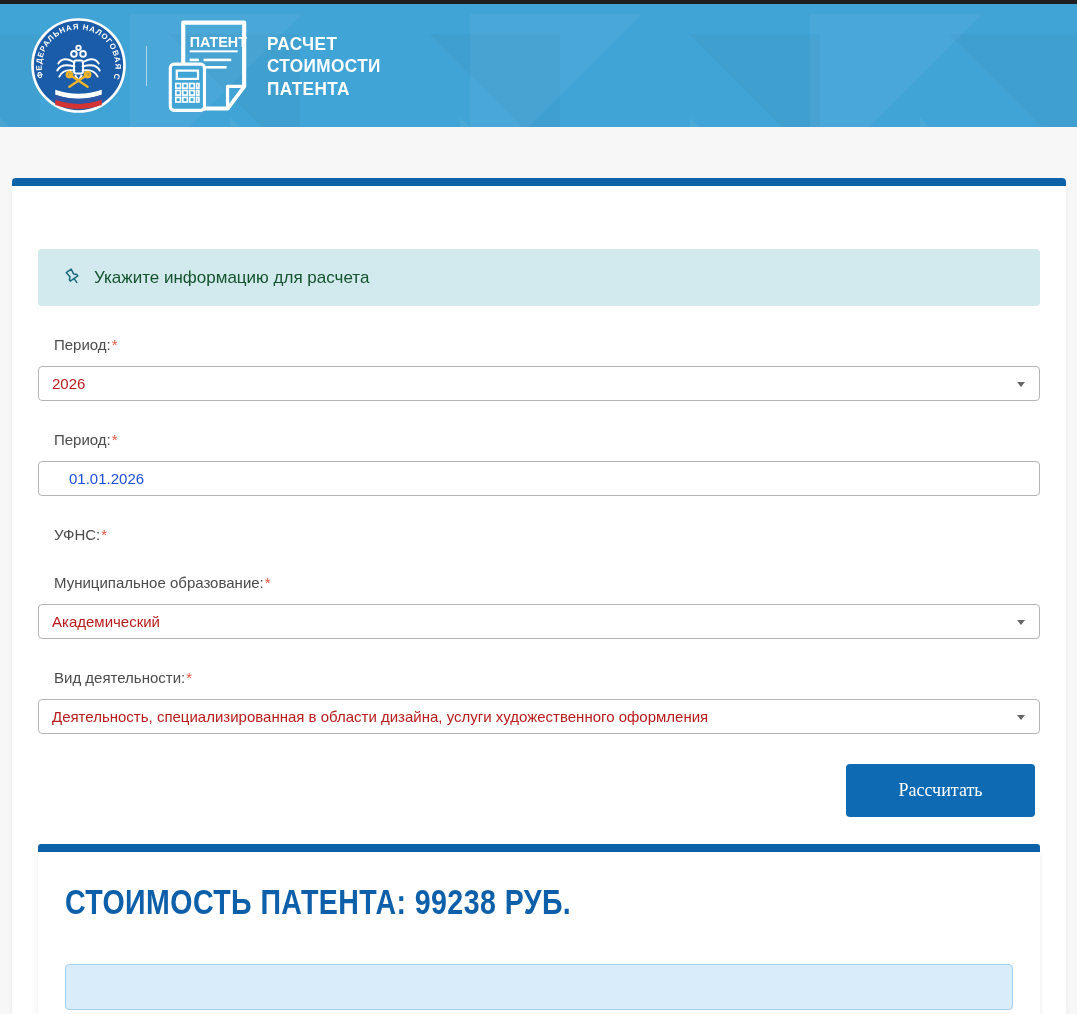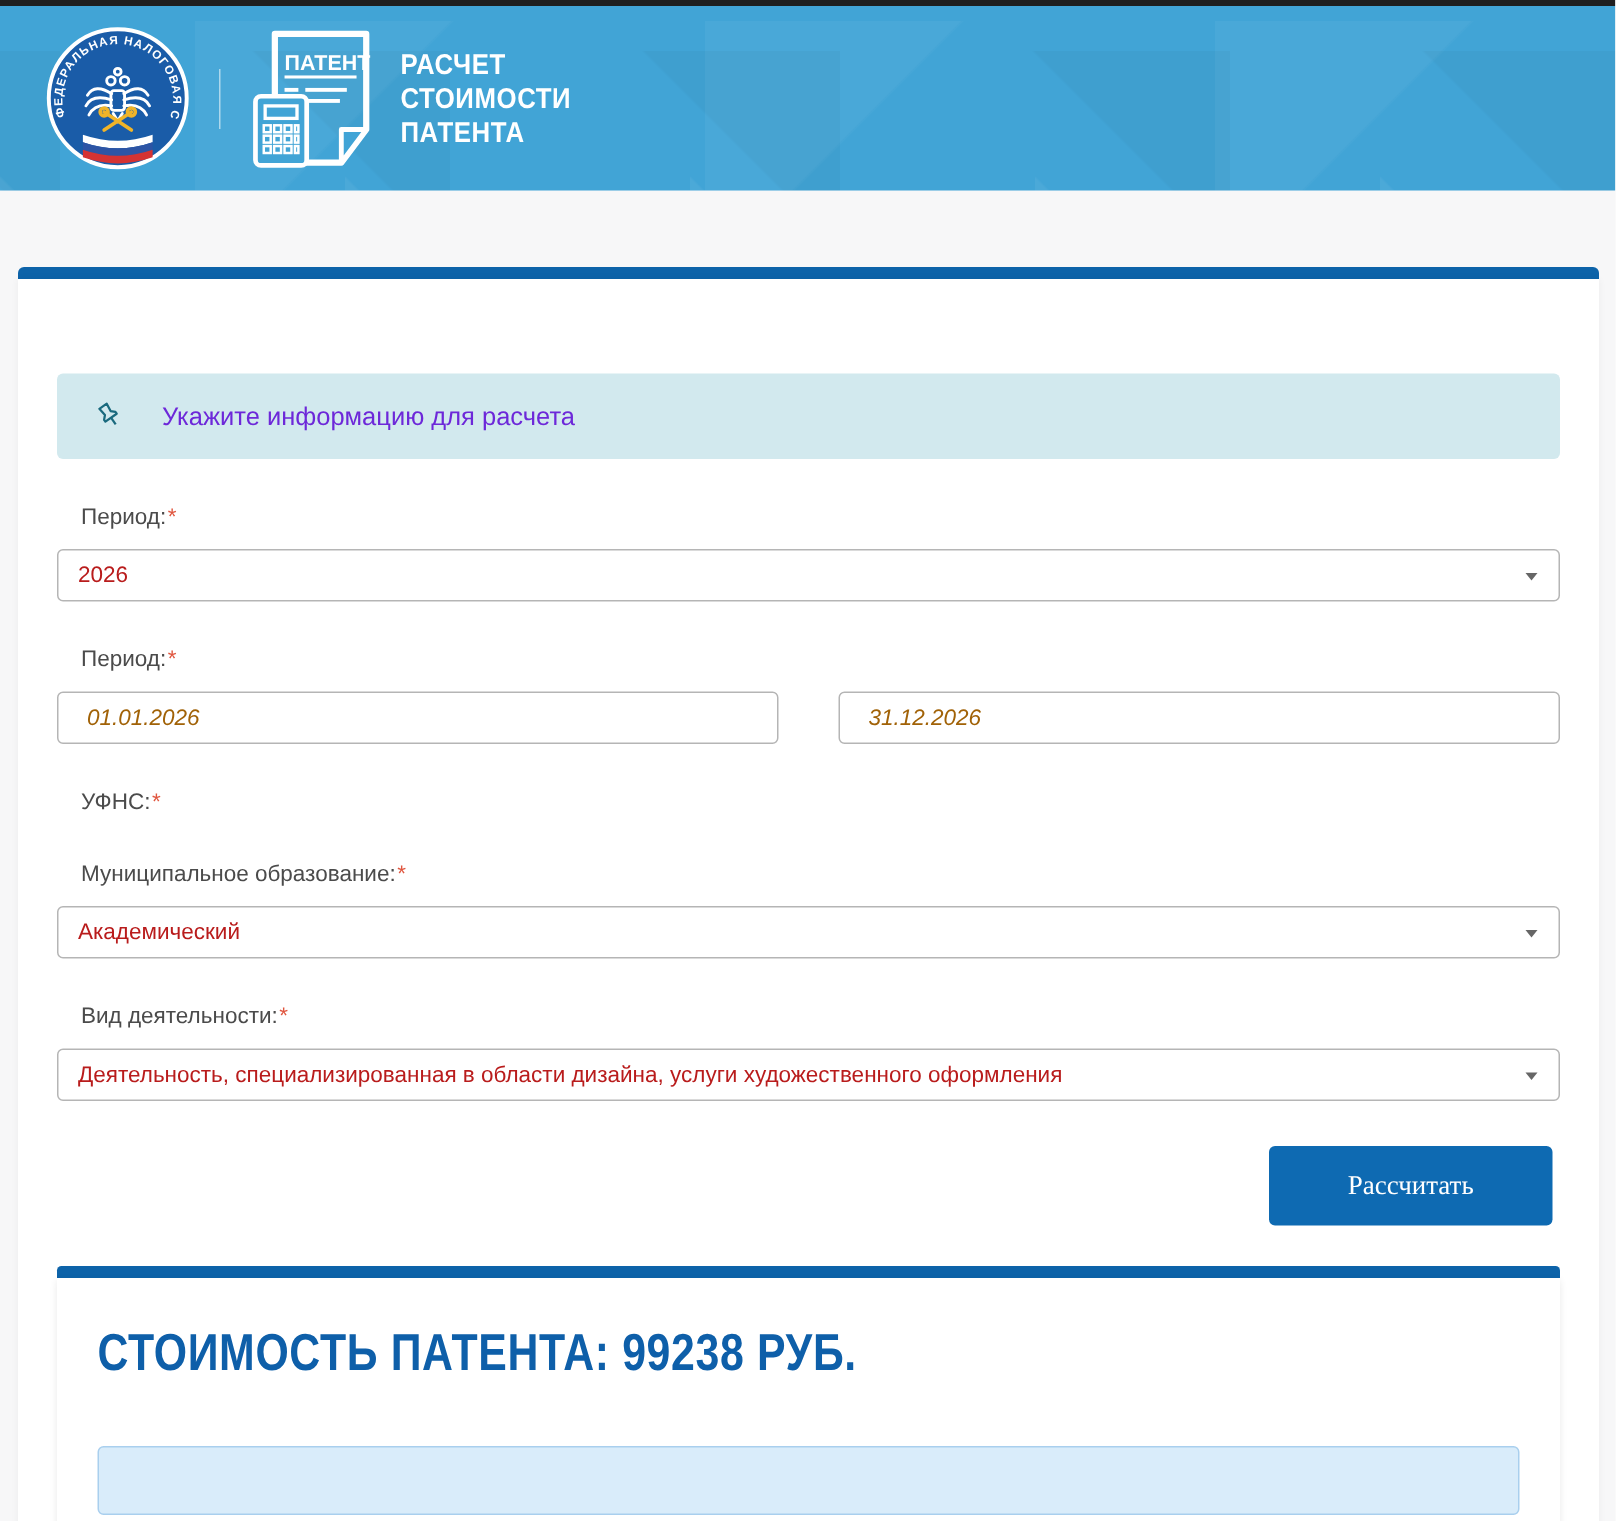--- a/index.html
+++ b/index.html
@@ -28,22 +28,22 @@
     letter-spacing:.4px; transform:scale(.93,1.03); transform-origin:left center;
   }
 
   
   .card { margin:51px 11px 0 12px; }
   .card-bar { height:8px; background:#0d63a9; border-radius:4px 4px 0 0; }
   .card-body { background:#fff; padding:63px 26px 0 26px; box-shadow:0 0 5px rgba(0,0,0,.05); min-height:850px; }
 
   .banner {
     background:#d2e9ee; border-radius:4px; padding:18px 24px;
-    display:flex; align-items:center; gap:25px;
-    color:#6d28d9; font-size:17px; line-height:21px;
+    display:flex; align-items:center; gap:11px;
+    color:#14532d; font-size:17px; line-height:21px;
   }
   .banner svg { flex:0 0 auto; display:block; }
 
   .group { margin-top:30px; }
   .lbl { display:block; font-size:15px; line-height:18px; color:#4b4b4b; margin-bottom:12px;margin-left:16px; }
   .req { color:#e0563f; margin-left:1px; }
 
   .select {
     position:relative; height:35px; background:#fff; border:1px solid #b5b5b5; border-radius:4px;
     display:flex; align-items:center; padding:0 34px 0 13px;
@@ -51,21 +51,21 @@
   }
   .sel-val { overflow:hidden; white-space:nowrap; text-overflow:ellipsis; }
   .caret {
     position:absolute; right:14px; top:50%; margin-top:-2px; width:0; height:0;
     border-left:4.5px solid transparent; border-right:4.5px solid transparent; border-top:5.5px solid #666;
   }
 
   .range-row { display:flex; gap:40px; }
   .txt {
     flex:1 1 0; height:35px; border:1px solid #b5b5b5; border-radius:4px; background:#fff;
-    font-family:inherit; font-size:15px; color:#a16207; padding:0 19px; outline:none;font-style:italic;
+    font-family:inherit; font-size:15px; color:#1d4ed8; padding:0 30px; outline:none;
   }
 
   .btn-row { margin-top:30px; display:flex; justify-content:flex-end; padding-right:5px; }
   .btn {
     width:189px; height:53px; background:#0e6ab2; color:#fff; border:none; border-radius:4px;
     font-family:Liberation Serif, serif; font-size:18px; cursor:pointer;
   }
 
   
   .result { margin-top:27px; }
@@ -181,21 +181,20 @@
         <div class="select">
           <span class="sel-val">2026</span>
           <span class="caret"></span>
         </div>
       </div>
 
       <div class="group">
         <label class="lbl"><span>Период:</span><span class="req">*</span></label>
         <div class="range-row">
           <input class="txt" type="text" value="01.01.2026" style="">
-          <input class="txt" type="text" value="31.12.2026" style="">
         </div>
       </div>
 
       <div class="group">
         <label class="lbl"><span>УФНС:</span><span class="req">*</span></label>
       </div>
 
       <div class="group">
         <label class="lbl"><span>Муниципальное образование:</span><span class="req">*</span></label>
         <div class="select">

